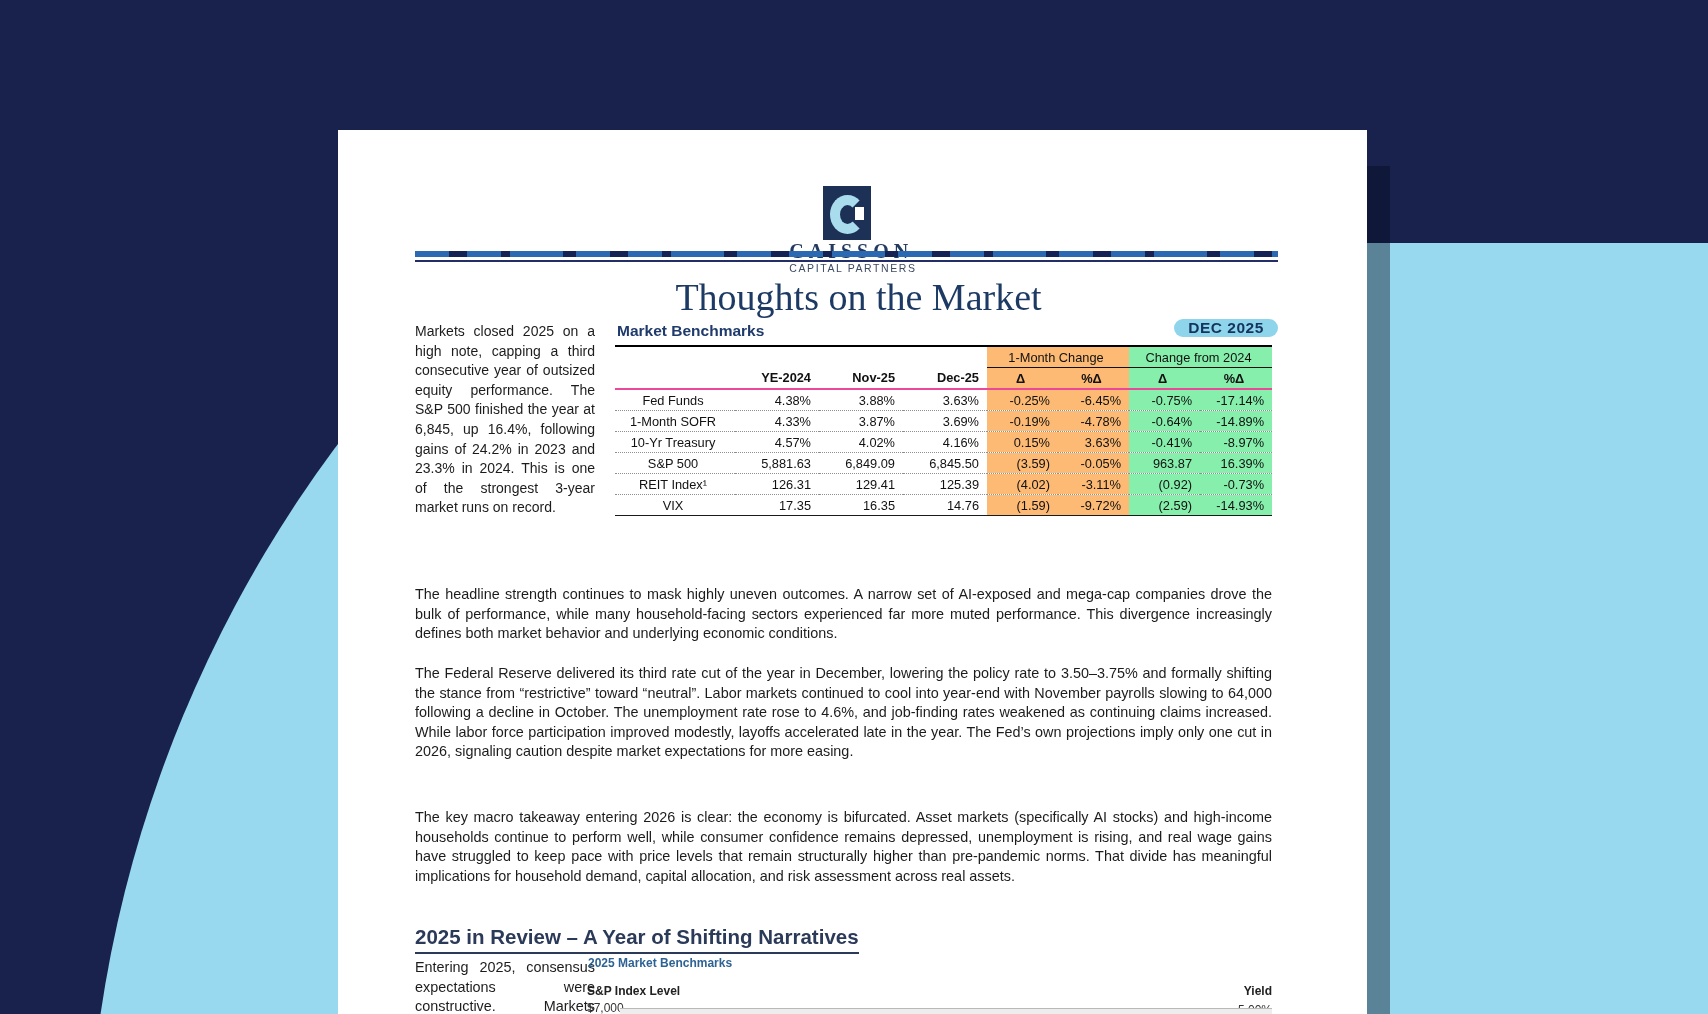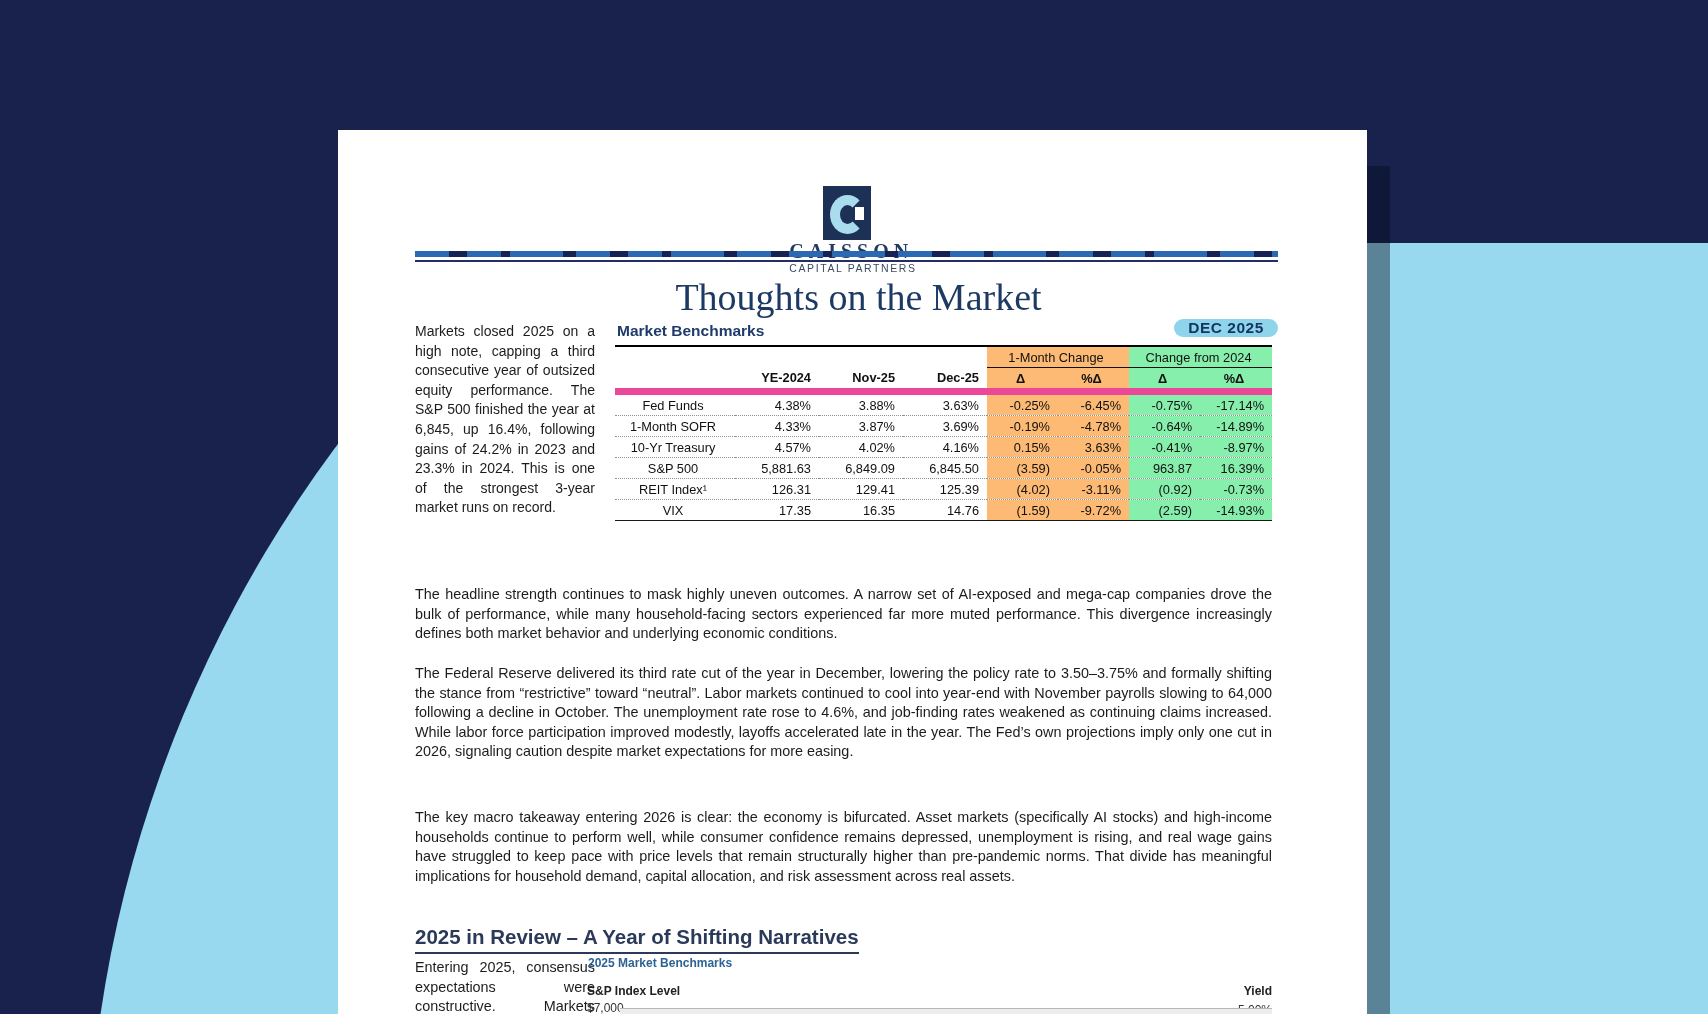--- a/index.html
+++ b/index.html
@@ -42,21 +42,21 @@
   
   .bench{position:absolute;left:277px;top:192px;width:657px;}
   .bench-title{font-size:15.5px;font-weight:bold;color:#1f3a6b;margin:0 0 5px 2px;}
   table.bm{border-collapse:collapse;table-layout:fixed;width:657px;border-top:2.5px solid #000;font-size:12.8px;color:#111;}
   table.bm th, table.bm td{padding:2px 8px 2px 4px;height:16px;font-weight:normal;white-space:nowrap;overflow:hidden;}
   .cell-label{text-align:center;}
   .cell-num{text-align:right;}
   .cell-gray{background:#fdba74;}
   .cell-green{background:#86efac;}
   .grp{ text-align:center;font-weight:bold;border-bottom:1px solid #111;}
-  tr.hdr2 th{border-bottom:7px solid #ec4899;font-weight:bold;}
+  tr.hdr2 th{border-bottom:2px solid #ec4899;font-weight:bold;}
   tr.hdr2 .cell-num{text-align:right;}
   tr.hdr2 .cell-ctr{text-align:center;}
   tr.data-row td{border-bottom:1px dotted #8f8f8f;}
   tr.last-row td{border-bottom:1.5px solid #1a1a1a;}
   .footnote{font-size:10.8px;color:#111;margin-top:4px;margin-left:2px;}
   
   .bottom-row{position:absolute;left:77px;right:95px;top:826px;height:58px;}
   .review-col{position:absolute;left:0;top:2px;width:180px;font-size:14.4px;line-height:19.6px;color:#1c1c1c;text-align:justify;}
   .chart-block{position:absolute;left:172px;right:0;top:0;height:58px;}
   .chart-title{position:absolute;left:1px;top:0;font-size:12px;color:#2d6394;font-weight:bold;}

